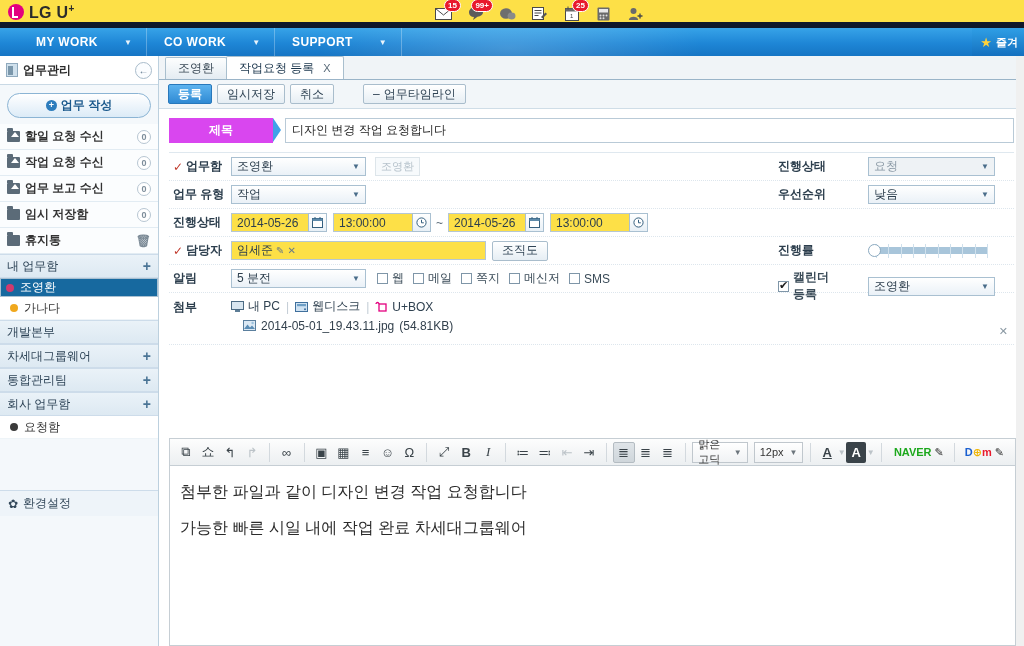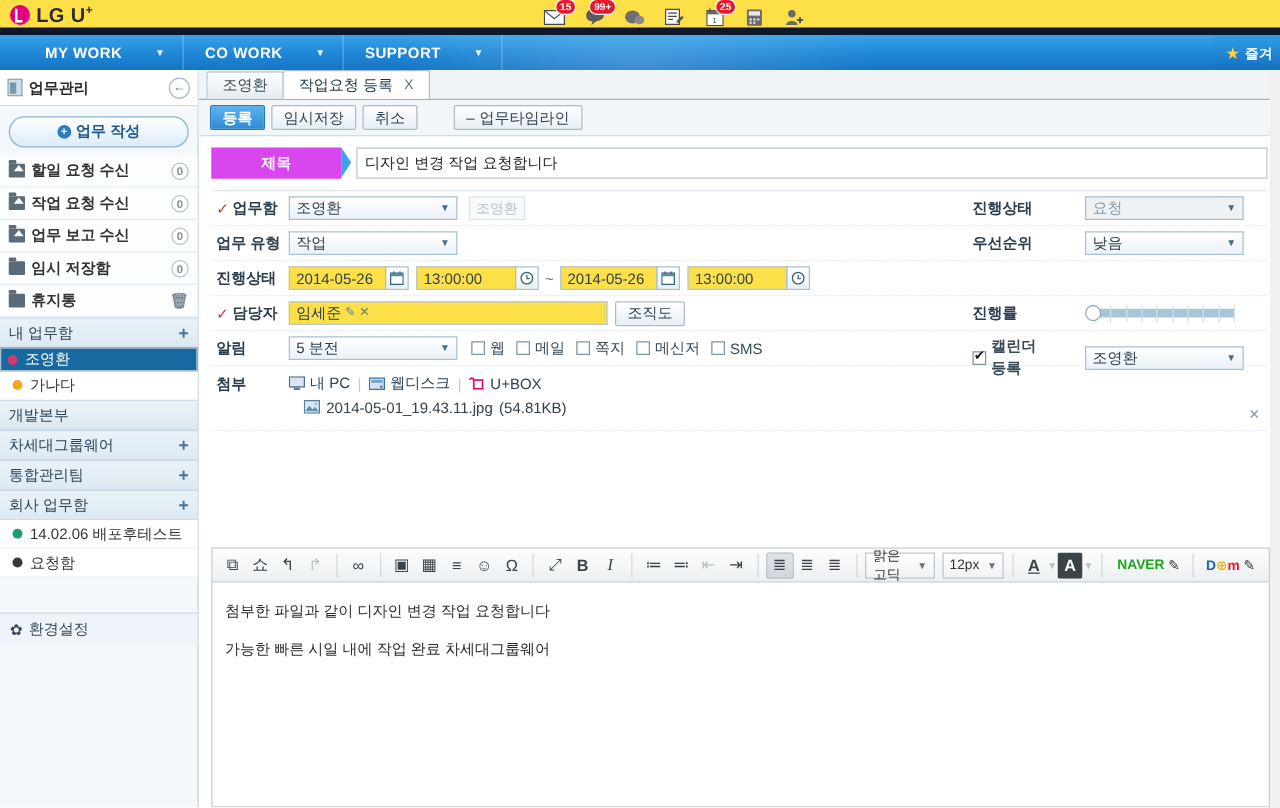--- a/index.html
+++ b/index.html
@@ -278,21 +278,21 @@
   .tsel{
     height:21px; border:1px solid #c0c7cd; background:linear-gradient(to bottom,#fff,#f0f2f4);
     display:flex;align-items:center; gap:6px; padding:0 5px; font-size:11px; color:#333; margin:0 3px;
   }
   .tsel .cv{ font-size:8px; color:#6c757c;}
   .sitebtn{ display:flex; align-items:center; gap:3px; padding:0 6px; height:21px; font-size:11px; font-weight:bold;}
   .ebody{
     position:absolute; left:0; right:0; top:27px; bottom:0;
     border:1px solid #c6ced4; background:#fff; padding:14px 10px;
   }
-  .ebody p{ margin:0 0 12px 0; font-size:12px; color:#2b2b2b; line-height:1.5;}
+  .ebody p{ margin:0 0 12px 0; font-size:16px; color:#2b2b2b; line-height:1.5;}
 
   .vscroll{
     position:absolute; right:0; top:56px; width:8px; height:590px; background:#f0f0f0;
   }
 </style>
 </head>
 <body>
 
 <div id="app">
 
@@ -440,24 +440,20 @@
     </div>
     <div class="sb-group">
       <span>통합관리팀</span>
       <span class="pl">+</span>
     </div>
     <div class="sb-group">
       <span>회사 업무함</span>
       <span class="pl">+</span>
     </div>
     <div class="sb-leaf">
-      <span class="dot" style="background:#1d9e72"></span>
-      <span>14.02.06 배포후테스트</span>
-    </div>
-    <div class="sb-leaf">
       <span class="dot" style="background:#3a3a3a"></span>
       <span>요청함</span>
     </div>
 
     <div class="sb-settings" style="top:434px;bottom:auto;">
       <span>✿</span>
       <span>환경설정</span>
     </div>
   </div>
 

